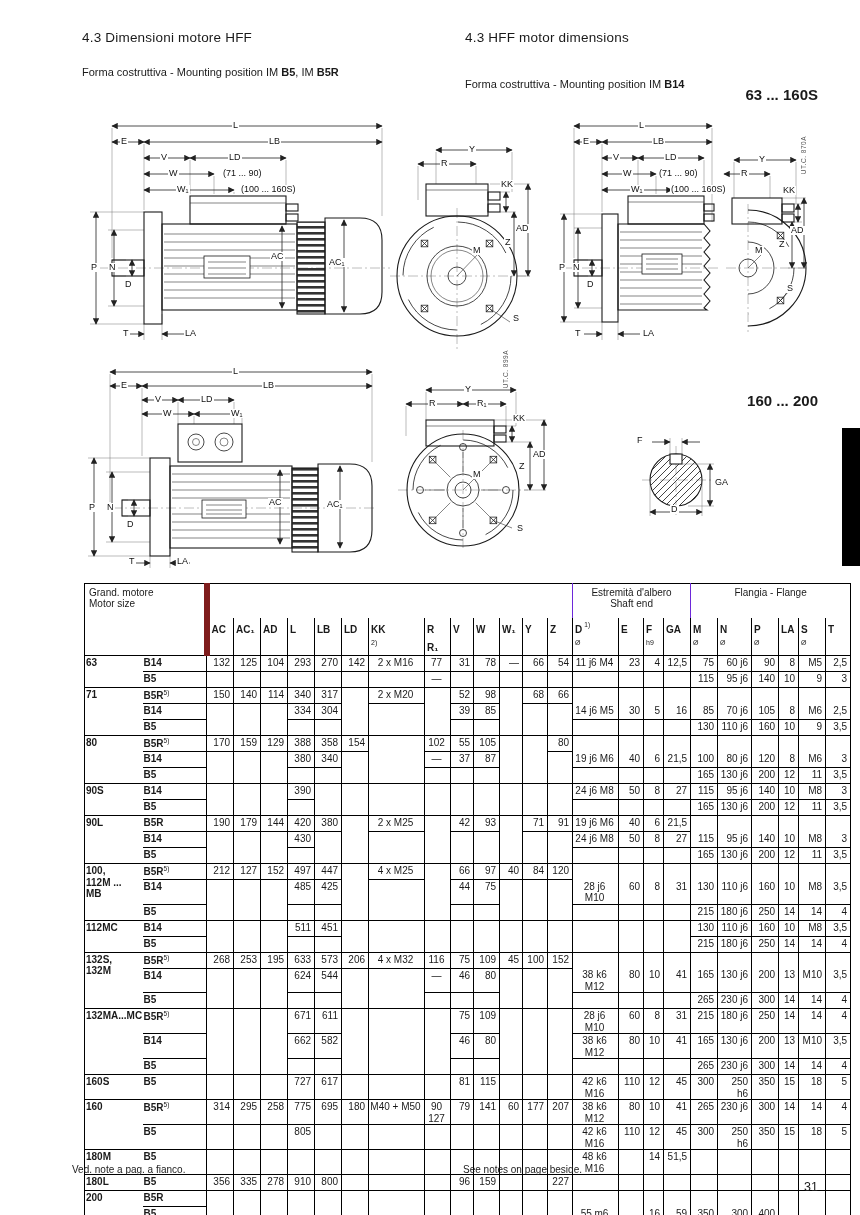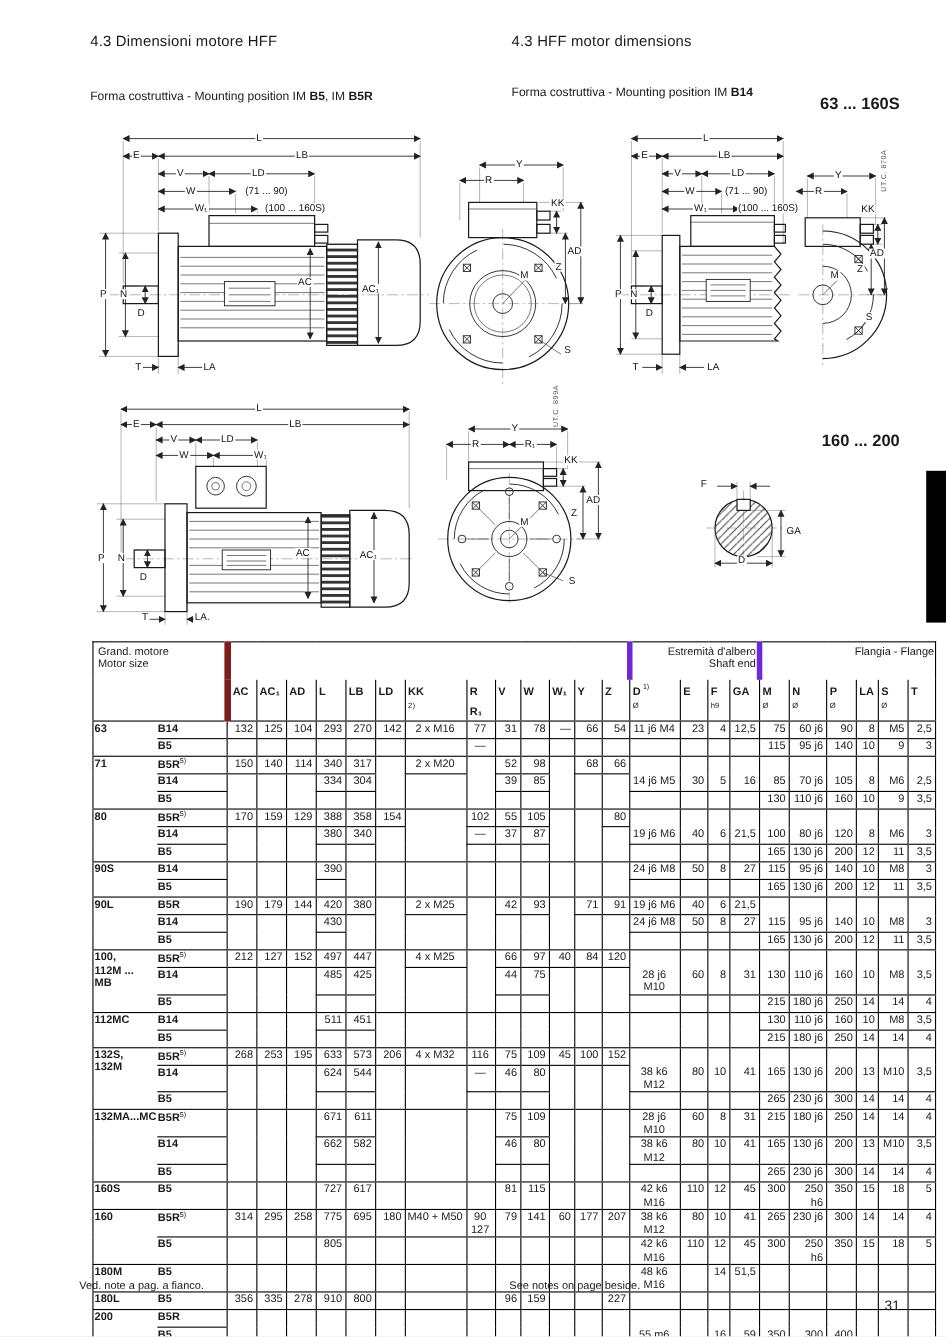--- a/index.html
+++ b/index.html
@@ -26,22 +26,22 @@
   .cl{stroke:#888;stroke-width:.55;stroke-dasharray:10 3 2 3;fill:none}
   .bolt{stroke:#222;stroke-width:.8;fill:none}
 
   
   table.dim{position:absolute;left:84px;top:583px;width:736px;border-collapse:collapse;
             table-layout:fixed;border:1.5px solid #000;background:#fff}
   table.dim th,table.dim td{font-family:inherit;overflow:hidden}
   .th-size{font-weight:normal;font-size:10px;white-space:pre-line;text-align:left;
            vertical-align:top;padding:3px 2px 0 4px;border-right:6px solid #7f1d1d;border-bottom:1px solid #000}
   .th-spacer{border:none}
-  .th-group{font-weight:normal;font-size:10px;white-space:pre-line;text-align:right;
-            vertical-align:top;padding-top:3px;height:30px;border-left:5px solid #6d28d9}
+  .th-group{font-weight:normal;font-size:10px;white-space:pre-line;text-align:center;
+            vertical-align:top;padding-top:3px;height:30px;border-left:1px solid #6d28d9}
   .th-col{border-left:1px solid #000;border-bottom:1px solid #000;text-align:left;
           vertical-align:top;height:30px;padding:1px 1px 0 2px}
   .th-col .main{font-weight:bold;font-size:10px;white-space:pre-line;line-height:1.1}
   .th-col sup{font-weight:normal;font-size:6.5px;vertical-align:super;margin-left:2px}
   .th-col .sub2{display:block;font-weight:normal;font-size:7px;margin-top:2px}
   table.dim td{font-size:10px;height:14px;line-height:1.15;vertical-align:top;padding:1px 3px 0 1px}
   td.size{font-weight:bold;white-space:pre-line;padding-left:4px;border-bottom:1px solid #000}
   td.mount{font-weight:bold;padding-left:4px}
   td.mount sup{font-size:6.5px;font-weight:normal}
   td.mb{border-bottom:1px solid #000}
@@ -64,21 +64,21 @@
           <rect width="8" height="2.6" fill="#333"></rect>
         </pattern>
       <pattern id="hx" width="7" height="7" patternUnits="userSpaceOnUse">
           <path d="M0,7L7,0" stroke="#444" stroke-width="1"></path>
         </pattern>
     </defs>
   </svg>
 
   <div class="t1" style="left:82px;top:30px">4.3 Dimensioni motore HFF</div>
   <div class="t1" style="left:465px;top:30px">4.3 HFF motor dimensions</div>
-  <div class="sub" style="left:82px;top:82px">
+  <div class="sub" style="left:82px;top:66px">
     <span>Forma costruttiva - Mounting position IM </span><b>B5</b><span>, IM </span><b>B5R</b>
   </div>
   <div class="sub" style="left:465px;top:78px">
     <span>Forma costruttiva - Mounting position IM </span><b>B14</b>
   </div>
   <div class="range" style="left:698px;top:86px">63 ... 160S</div>
   <div class="range" style="left:698px;top:392px">160 ... 200</div>
 
   <div class="diagram" style="left:82px;top:118px;width:312px;height:235px">
     <svg width="312" height="235" viewBox="0 0 312 235">

